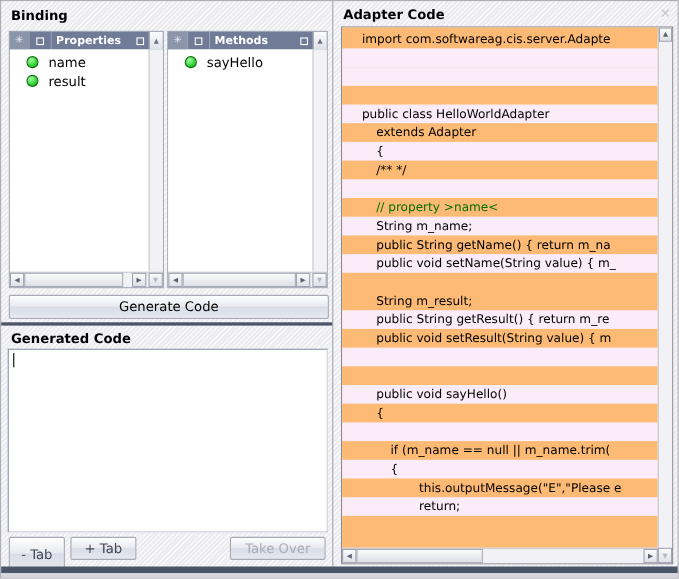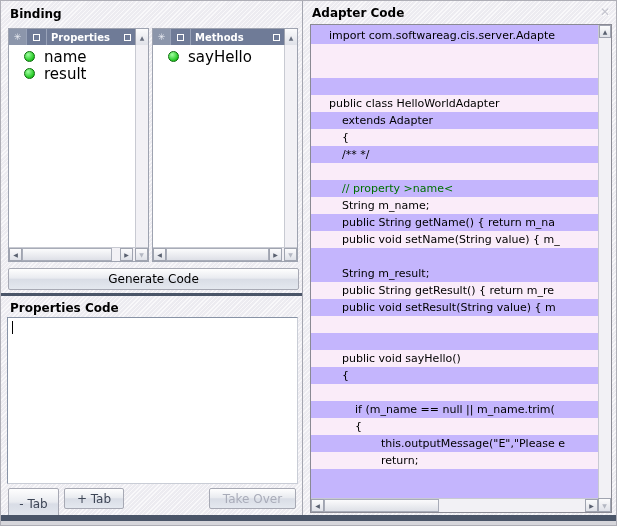--- a/index.html
+++ b/index.html
@@ -32,21 +32,21 @@
   .hcell.colbtn { width:20px; }
   .hcell.htitle { flex:1; justify-content:space-between; padding:0 4px 0 4px; }
   .hsq { width:7px; height:7px; border:1px solid #fff; background:transparent; display:inline-block; }
   .vup { width:13px; display:flex; align-items:center; justify-content:center;
          background:linear-gradient(#FBFBFC,#DFE1E8); border-left:1px solid #A0A4B0; color:#6A7180; font-size:6px; }
   .tbody { position:absolute; left:0; top:16px; right:13px; bottom:14px; background:#fff; overflow:hidden; padding-top:3px; }
   .vtrack { position:absolute; right:0; top:16px; bottom:14px; width:13px; background:#F2F1F5; border-left:1px solid #C8CAD2; }
   .trow { display:flex; align-items:center; height:17px; }
   .dot { width:11px; height:11px; margin-left:15px; border-radius:50%;
          background: radial-gradient(circle at 35% 30%, #A2FFA2, #2ACC2A 65%, #0A9A0A); border:1px solid #0B6B0B; }
-  .tlabel { margin-left:9px; font-size:15px; color:#000; }
+  .tlabel { margin-left:9px; font-size:12px; color:#000; }
 
   .hscroll { position:absolute; left:0; right:0; bottom:0; height:14px; background:#F2F1F5;
              border-top:1px solid #C8CAD2; display:flex; align-items:stretch; }
   .sbtn { width:13px; display:flex; align-items:center; justify-content:center; font-size:6px; color:#5A6170;
           background:linear-gradient(#FBFBFC,#DFE1E8); border:1px solid #A0A4B0; }
   .sbtn.disabled { color:#B3B7C2; }
   .sthumb { background:linear-gradient(#FBFBFC,#DEE0E7); border:1px solid #A8ACB8; }
   .sspace { flex:1; }
   .gap2 { width:2px; }
 
@@ -66,21 +66,21 @@
   .btn-minus { position:absolute; left:7px; width:51px; height:31px; }
   .btn-plus  { position:absolute; left:63px; width:60px; height:21px;text-align:center; }
   .btn-take  { position:absolute; right:6px; width:87px; height:21px; color:var(--disabled); }
 
   
   .adapter-panel { position:absolute; left:303px; top:0; width:314px; height:514px; }
   .adapter-panel .panel-title { position:absolute; left:8px; top:5px; }
   .close-icon { position:absolute; right:8px; top:4px; font-size:12px; font-weight:bold;
                 color:#C4C4CE; text-shadow:1px 1px 0 #fff; cursor:default; }
   .codebox { position:absolute; left:6px; top:23px; width:302px; height:489px; background:#fff; border:1px solid #8A8A94; }
-  .clines { position:absolute; left:0; top:0; right:13px; bottom:14px; overflow:hidden; background:#c4b5fd; padding-top:2px; }
+  .clines { position:absolute; left:0; top:0; right:13px; bottom:14px; overflow:hidden; background:#fdba74; padding-top:2px; }
   .cline { height:17px; line-height:17px; font-size:11px; color:#000; white-space:nowrap; overflow:hidden; }
   .cline.pink { background:var(--row-pink); }
   .cline.comment { color:var(--comment); }
   .codebox .vscroll { position:absolute; right:0; top:0; width:13px; bottom:14px; background:#F2F1F5; border-left:1px solid #C8CAD2; }
   .codebox .vscroll .sbtn { width:100%; height:13px; }
   .codebox .hscroll { left:0; right:13px; }
   .corner-down { position:absolute; right:0; bottom:0; width:13px; height:14px; }
 
   .dark-bar { position:absolute; left:0; top:514px; width:617px; height:6px; background:var(--divider); }
   .footer-strip { position:absolute; left:0; top:520px; width:617px; height:6px; background:#D6D6DB; }
@@ -169,21 +169,21 @@
           <div class="sbtn disabled">
               <span>▼</span>
             </div>
         </div>
       </div>
 
       <button class="btn3d generate-btn" style="color:#000">Generate Code</button>
     </section>
 
     <section class="generated-panel">
-      <h2 class="panel-title">Properties Code</h2>
+      <h2 class="panel-title">Generated Code</h2>
       <div class="textwrap">
         <textarea style=""></textarea>
         <div class="caret"></div>
       </div>
       <div class="tabbtns">
         <button class="btn3d btn-minus">- Tab</button>
         <button class="btn3d btn-plus">+ Tab</button>
         <button class="btn3d btn-take">Take Over</button>
       </div>
     </section>

